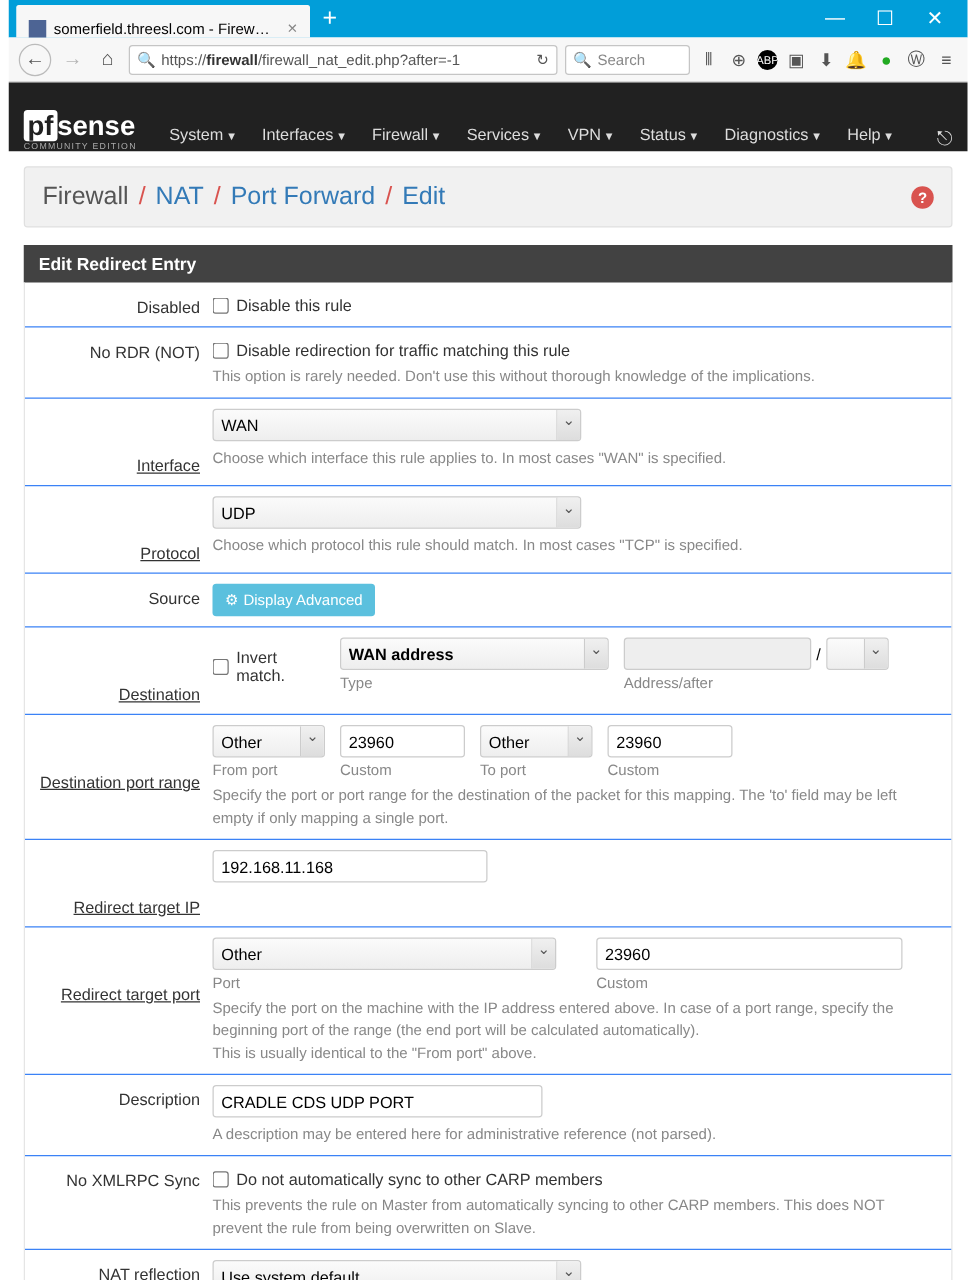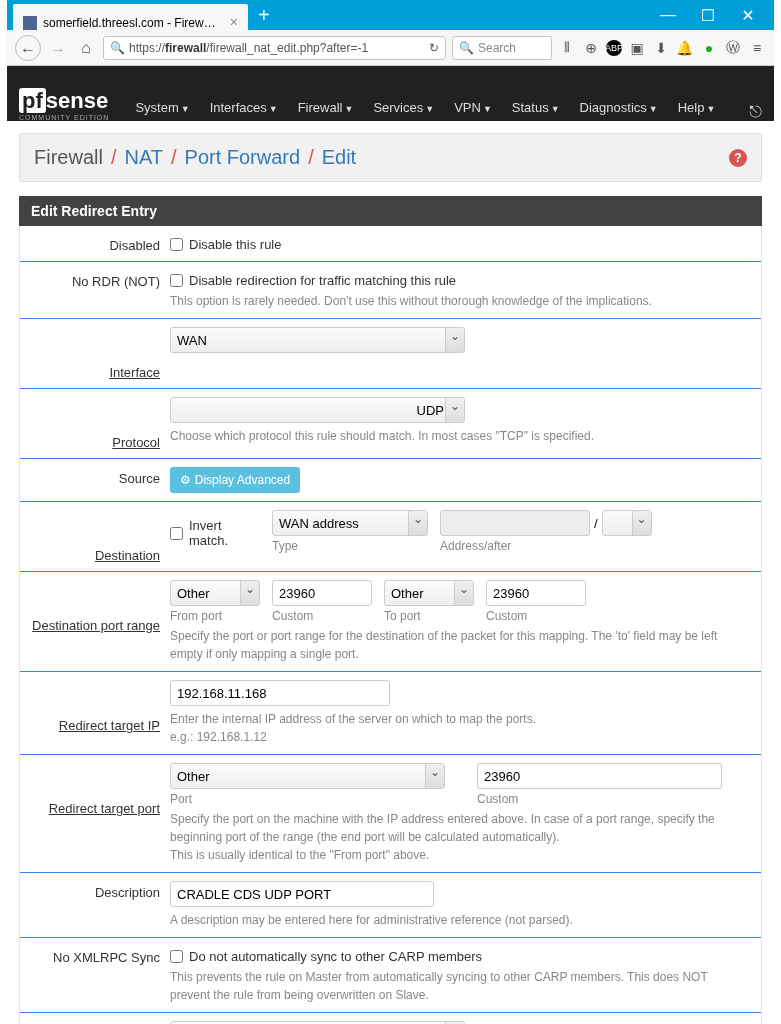--- a/index.html
+++ b/index.html
@@ -159,48 +159,49 @@
               <span>Disable redirection for traffic matching this rule</span>
             </label>
           <div class="help-text">This option is rarely needed. Don't use this without thorough knowledge of the implications.</div>
         </div>
       </div>
 
       <div class="form-row">
         <div class="form-label u">Interface</div>
         <div class="form-body">
           <span class="sel-wrap"><input class="form-control select" style="width: 295px;" value="WAN"></span>
+          <div class="help-text">Choose which interface this rule applies to. In most cases "WAN" is specified.</div>
         </div>
       </div>
 
       <div class="form-row">
         <div class="form-label u">Protocol</div>
         <div class="form-body">
-          <span class="sel-wrap"><input class="form-control select" style="width: 295px; text-align: right;" value="UDP"></span>
+          <span class="sel-wrap"><input class="form-control select" style="width: 295px;" value="UDP"></span>
           <div class="help-text">Choose which protocol this rule should match. In most cases "TCP" is specified.</div>
         </div>
       </div>
 
       <div class="form-row">
         <div class="form-label">Source</div>
         <div class="form-body">
           <button class="btn-advanced">⚙ <span>Display Advanced</span></button>
         </div>
       </div>
 
       <div class="form-row">
         <div class="form-label u">Destination</div>
         <div class="form-body">
           <div class="col-group">
             <label class="cb-line" style="width:90px">
                 <input type="checkbox" style="">
                 <span>Invert match.</span>
               </label>
             <div class="col">
-              <span class="sel-wrap"><input class="form-control select" style="width: 156px;" value="WAN address"></span>
+              <span class="sel-wrap"><input class="form-control select" style="width: 215px; font-weight: bold;" value="WAN address"></span>
               <div class="sub-label">Type</div>
             </div>
             <div class="col">
               <div style="display:flex;gap:4px;align-items:center">
                 <input class="form-control disabled-input" style="width: 150px;" disabled="">
                 <span>/</span>
                 <span class="sel-wrap"><input class="form-control select disabled-input" style="width: 50px;" disabled=""></span>
               </div>
               <div class="sub-label">Address/after</div>
             </div>
@@ -230,22 +231,20 @@
             </div>
           </div>
           <div class="help-text">Specify the port or port range for the destination of the packet for this mapping. The 'to' field may be left empty if only mapping a single port.</div>
         </div>
       </div>
 
       <div class="form-row">
         <div class="form-label u">Redirect target IP</div>
         <div class="form-body">
           <input class="form-control" style="width: 220px;" value="192.168.11.168">
-          <div class="help-text" style="white-space:pre-line">Enter the internal IP address of the server on which to map the ports.
-e.g.: 192.168.1.12</div>
         </div>
       </div>
 
       <div class="form-row">
         <div class="form-label u">Redirect target port</div>
         <div class="form-body">
           <div class="col-group">
             <div class="col">
               <span class="sel-wrap"><input class="form-control select" style="width: 275px;" value="Other"></span>
               <div class="sub-label">Port</div>

